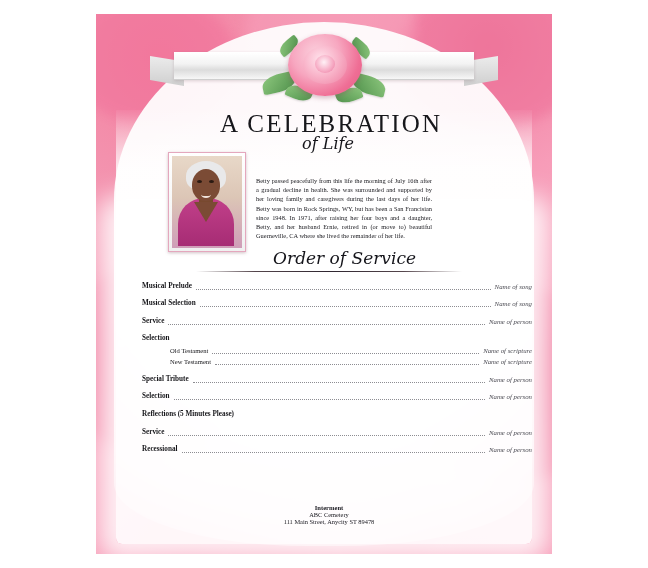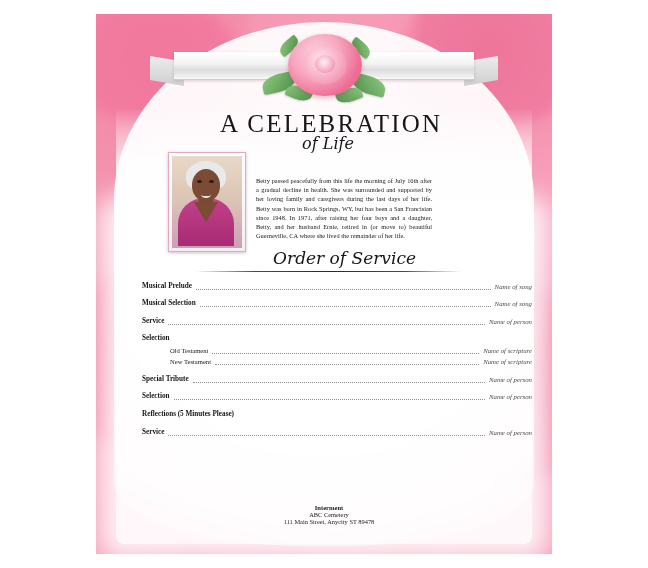--- a/index.html
+++ b/index.html
@@ -418,20 +418,25 @@
     <div class="row noline">
       <span class="label">Reflections (5 Minutes Please)</span>
       <span class="dots"></span>
       <span class="value"></span>
     </div>
     <div class="row">
       <span class="label">Service</span>
       <span class="dots"></span>
       <span class="value">Name of person</span>
     </div>
+    <div class="row">
+      <span class="label">Recessional</span>
+      <span class="dots"></span>
+      <span class="value">Name of person</span>
+    </div>
   </div>
 
   <div class="interment">
     <div class="h">Interment</div>
     <div class="l">ABC Cemetery</div>
     <div class="l">111 Main Street, Anycity ST 89478</div>
   </div>
 
 </div>
 

